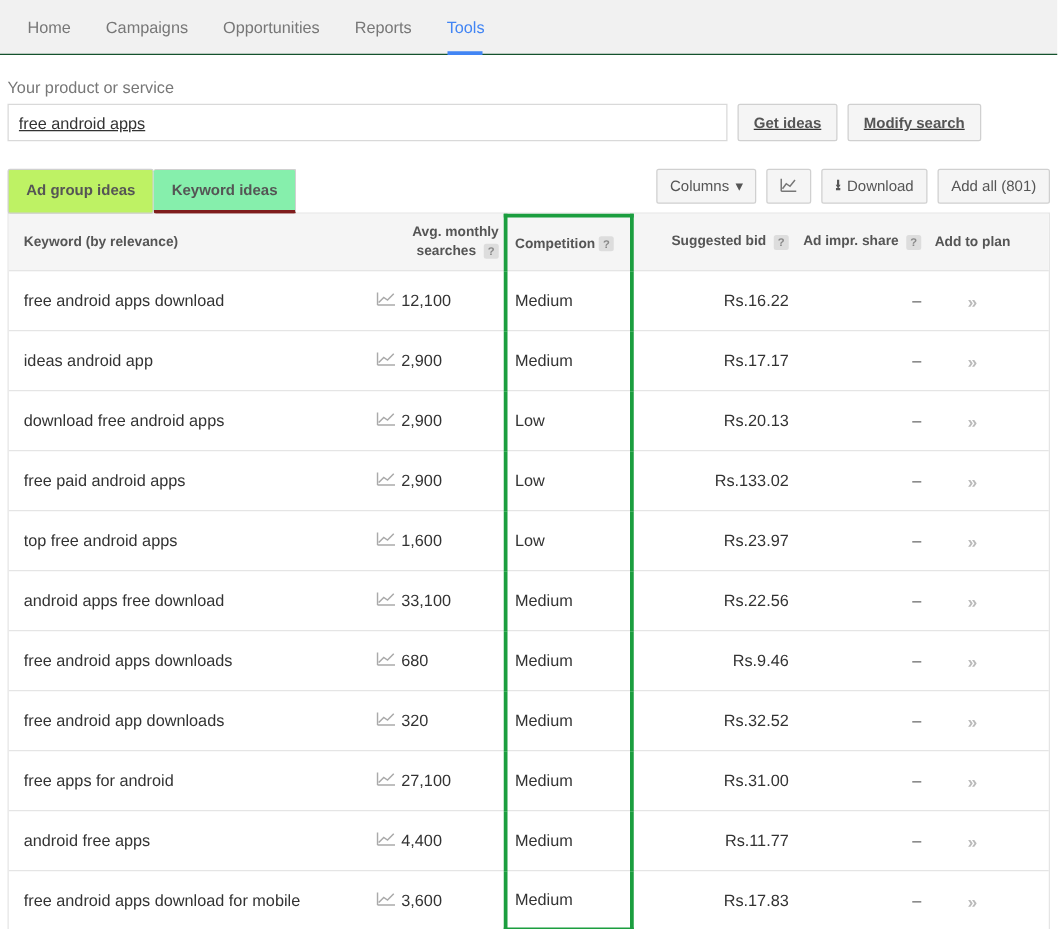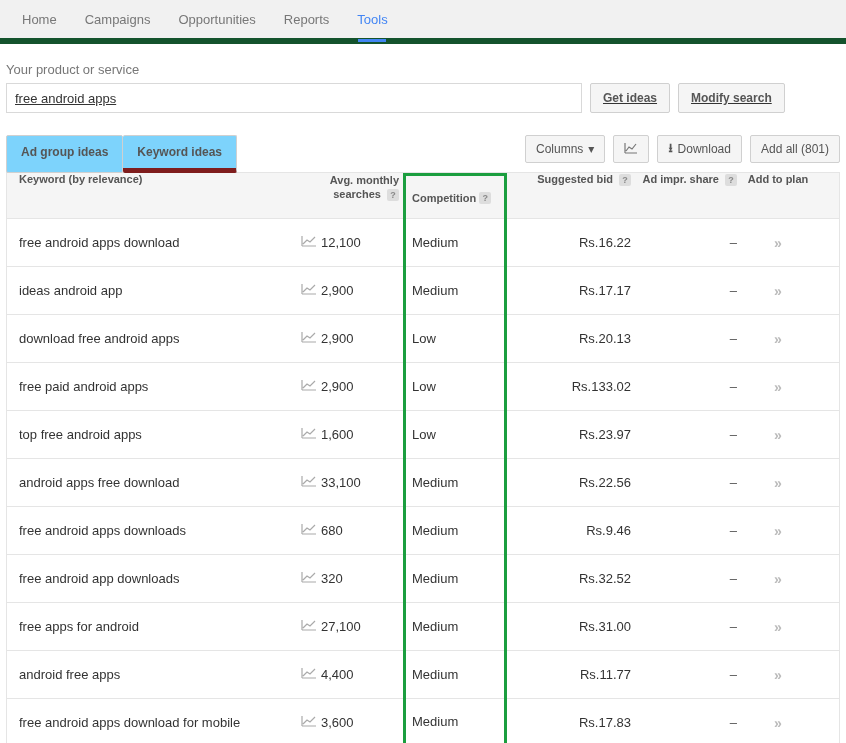--- a/index.html
+++ b/index.html
@@ -1,39 +1,39 @@
 <!DOCTYPE html>
 <html><head>
   <meta charset="utf-8">
   <style>
     * { margin: 0; padding: 0; box-sizing: border-box; }
     body { font-family: Arial, sans-serif; font-size: 13px; color: #333; background: #fff; width: 846px; }
     
-    .top-nav { background: #f1f1f1; border-bottom: 6px solid #14532d; padding: 0 8px; height: 44px; display: flex; align-items: center; }
+    .top-nav { background: #f1f1f1; border-bottom: 1px solid #14532d; padding: 0 8px; height: 44px; display: flex; align-items: center; }
     .top-nav-item { padding: 14px 14px; color: #777; cursor: pointer; font-size: 13px; position: relative; }
     .top-nav-item.active { color: #4285f4; }
     .top-nav-item.active::after { content: ''; position: absolute; bottom: -1px; left: 50%; transform: translateX(-50%); width: 28px; height: 3px; background: #4285f4; }
     
     .search-section { padding: 18px 6px 12px 6px; }
     .search-label { color: #777; font-size: 13px; margin-bottom: 6px; }
     .search-row { display: flex; gap: 8px; text-decoration: underline; }
     .search-input { flex: 0 0 576px; height: 30px; border: 1px solid #d9d9d9; padding: 0 8px; font-size: 13px; color: #333; }
     .btn { height: 30px; padding: 0 12px; background: #f5f5f5; border: 1px solid #d0d0d0; color: #555; font-size: 12px; cursor: pointer; border-radius: 2px; font-weight: bold; }
     
     .content-area { padding: 0 6px; }
     .toolbar-row { display: flex; justify-content: space-between; align-items: flex-start; margin-top: 10px; }
     .tabs { display: flex; }
-    .tab { padding: 9px 14px; background: #7dd3fc; border: 1px solid #d0d0d0; color: #555; font-size: 12px; cursor: pointer; font-weight: bold; border-radius: 2px; }
-    .tab.active { background: #7dd3fc; border-bottom: 5px solid #7f1d1d; position: relative; z-index: 2; }
+    .tab { padding: 9px 14px; background: #bef264; border: 1px solid #d0d0d0; color: #555; font-size: 12px; cursor: pointer; font-weight: bold; border-radius: 2px; }
+    .tab.active { background: #86efac; border-bottom: 3px solid #7f1d1d; position: relative; z-index: 2; }
     .tab + .tab { border-left: none; }
     .toolbar-right { display: flex; gap: 8px; }
     .toolbar-btn { height: 28px; padding: 0 10px; background: #f5f5f5; border: 1px solid #d0d0d0; color: #555; font-size: 12px; cursor: pointer; border-radius: 2px; display: flex; align-items: center; gap: 5px; }
     
     .table-wrap { border: 1px solid #e5e5e5; margin-top: -1px; }
-    .table-header { display: flex; background: #f5f5f5; border-bottom: 1px solid #e5e5e5; height: 46px; align-items: flex-start; font-size: 11px; color: #555; font-weight: bold; }
+    .table-header { display: flex; background: #f5f5f5; border-bottom: 1px solid #e5e5e5; height: 46px; align-items: center; font-size: 11px; color: #555; font-weight: bold; }
     .table-row { display: flex; border-bottom: 1px solid #e5e5e5; height: 48px; align-items: center; font-size: 13px; color: #333; }
     
     .col-keyword { flex: 0 0 290px; padding-left: 12px; }
     .col-chart { flex: 0 0 24px; text-align: center; }
     .col-searches { flex: 0 0 82px; padding-right: 8px; }
     .col-competition { flex: 0 0 104px; padding-left: 8px; }
     .col-bid { flex: 0 0 132px; text-align: right; padding-right: 8px; }
     .col-impr { flex: 0 0 106px; text-align: right; padding-right: 8px; }
     .col-add { flex: 0 0 66px; text-align: center; }
     

